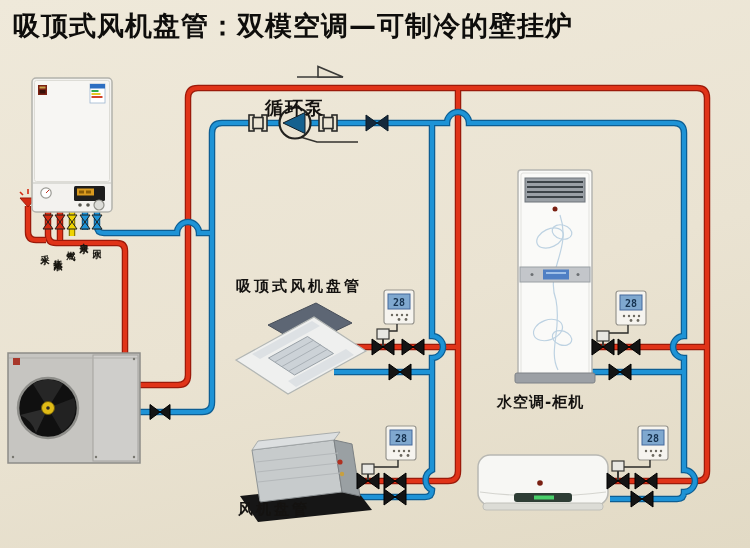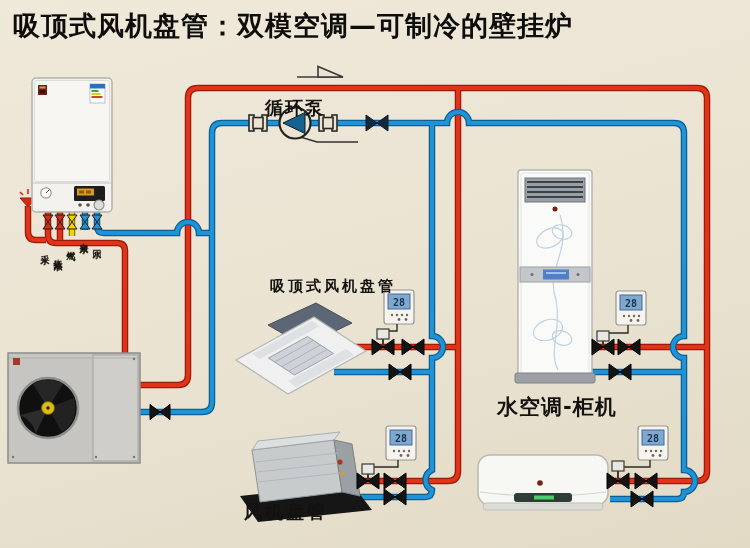--- a/index.html
+++ b/index.html
@@ -16,23 +16,23 @@
     letter-spacing:1px;
     font-family:"DejaVu Serif","Liberation Serif",serif;
     white-space:nowrap;
   }
   svg{position:absolute;left:0;top:0;}
   .lbl{
     position:absolute;color:#141210;font-weight:bold;
     font-family:"DejaVu Sans","Liberation Sans",sans-serif;
   }
   .lbl-pump{left:265px;top:96px;font-size:18px;letter-spacing:2px;}
-  .lbl-cassette{left:236px;top:277px;font-size:15px;letter-spacing:3px;margin-left:34px;}
-  .lbl-ducted{left:244px;top:500px;font-size:18px;letter-spacing:3px;}
-  .lbl-cabinet{left:497px;top:393px;font-size:21px;letter-spacing:1px;}
+  .lbl-cassette{left:236px;top:277px;font-size:15px;letter-spacing:3px;}
+  .lbl-ducted{left:238px;top:500px;font-size:15px;letter-spacing:3px;}
+  .lbl-cabinet{left:497px;top:393px;font-size:15px;letter-spacing:1px;}
   .pipe-lbl{
     position:absolute;writing-mode:vertical-rl;text-orientation:upright;
     font-size:9px;font-weight:bold;color:#17150f;line-height:1;
     letter-spacing:1px;
   }
 </style>
 </head>
 <body>
 
 <div class="stage">

